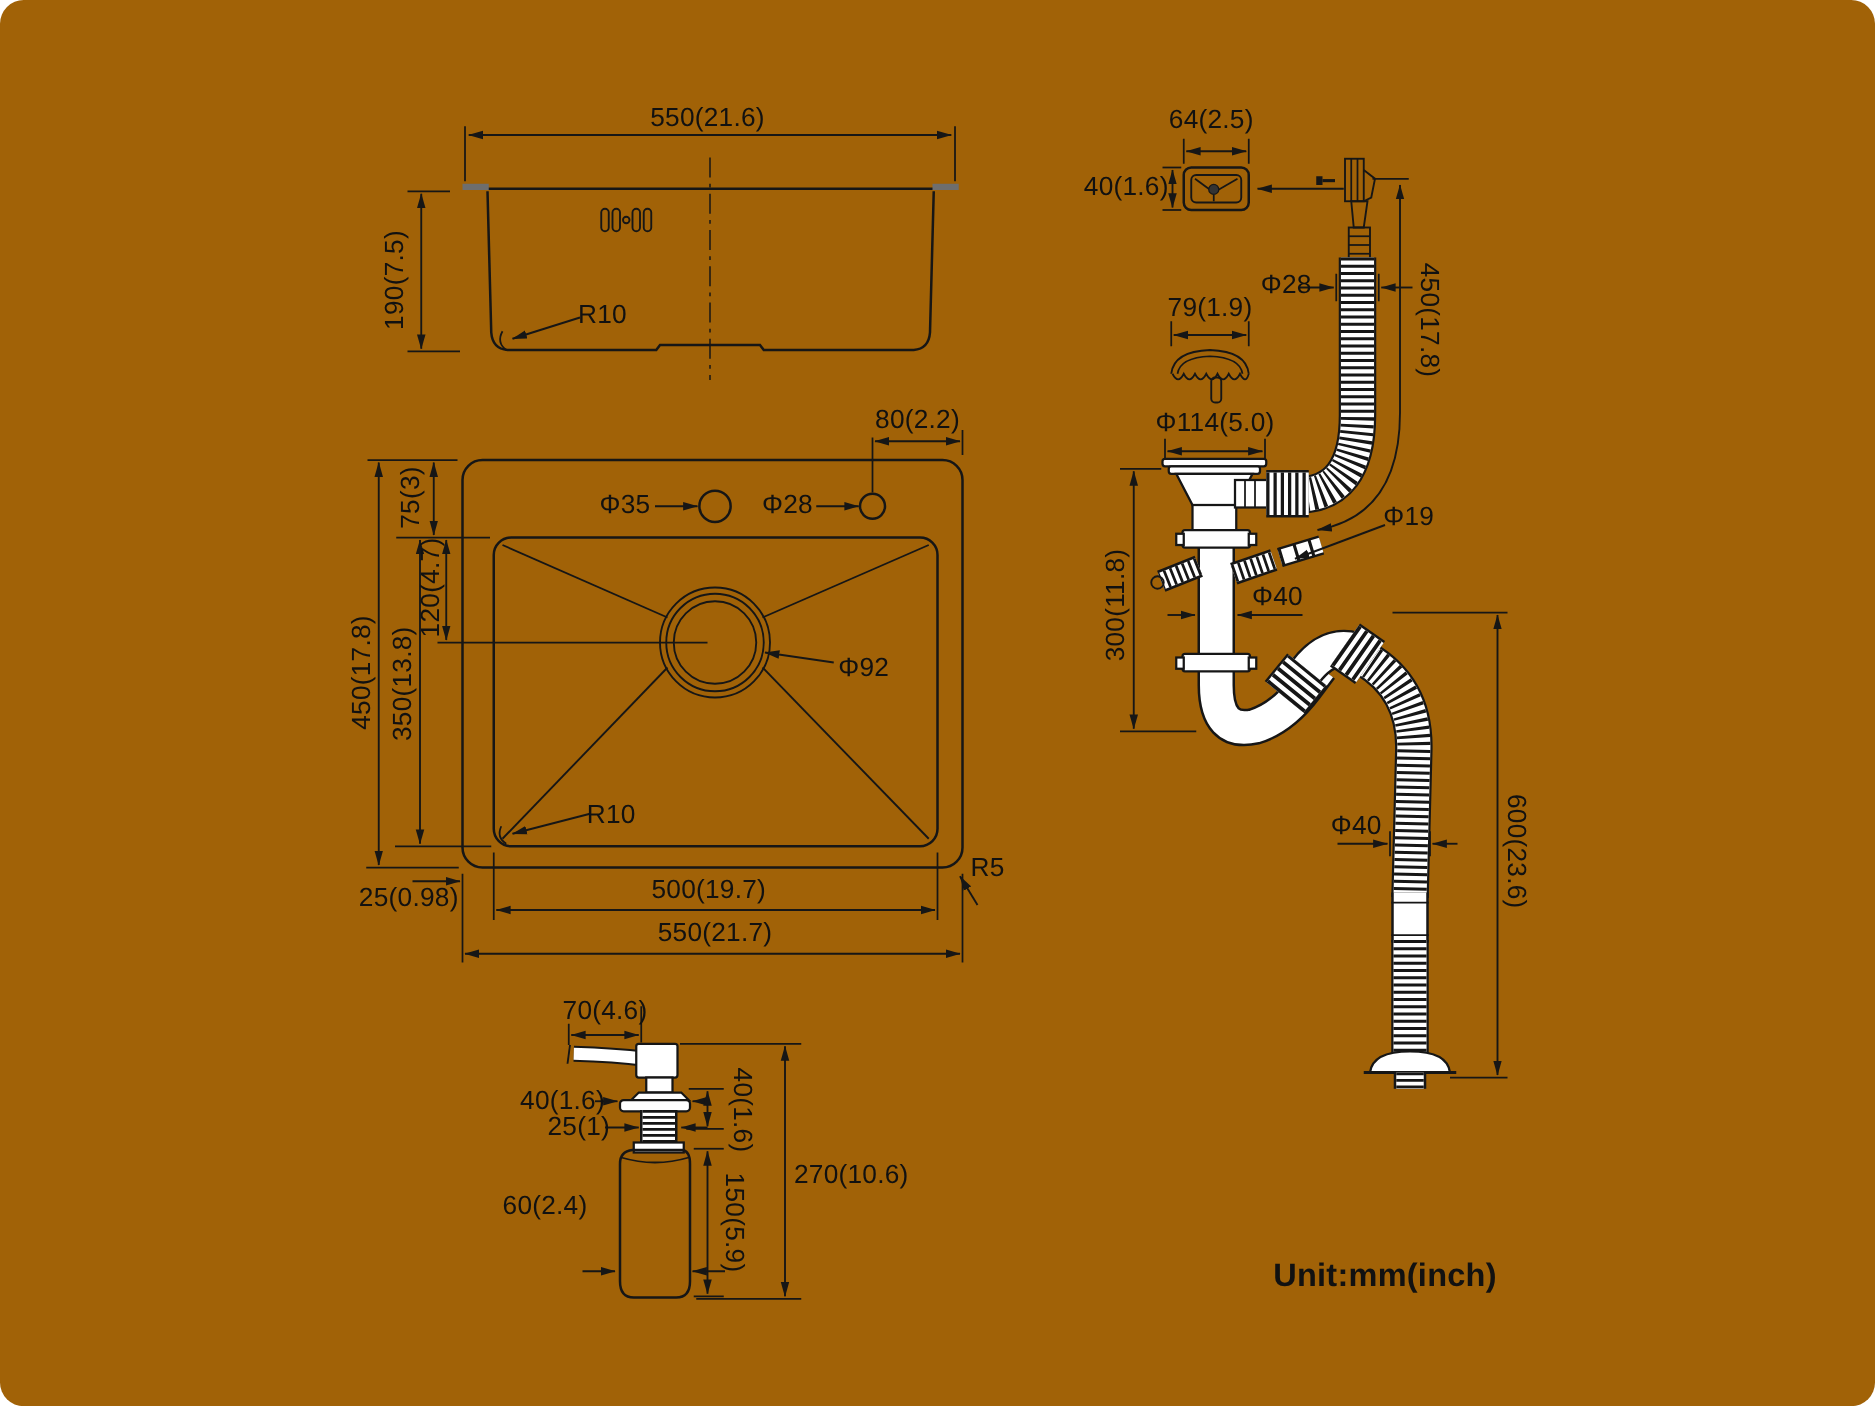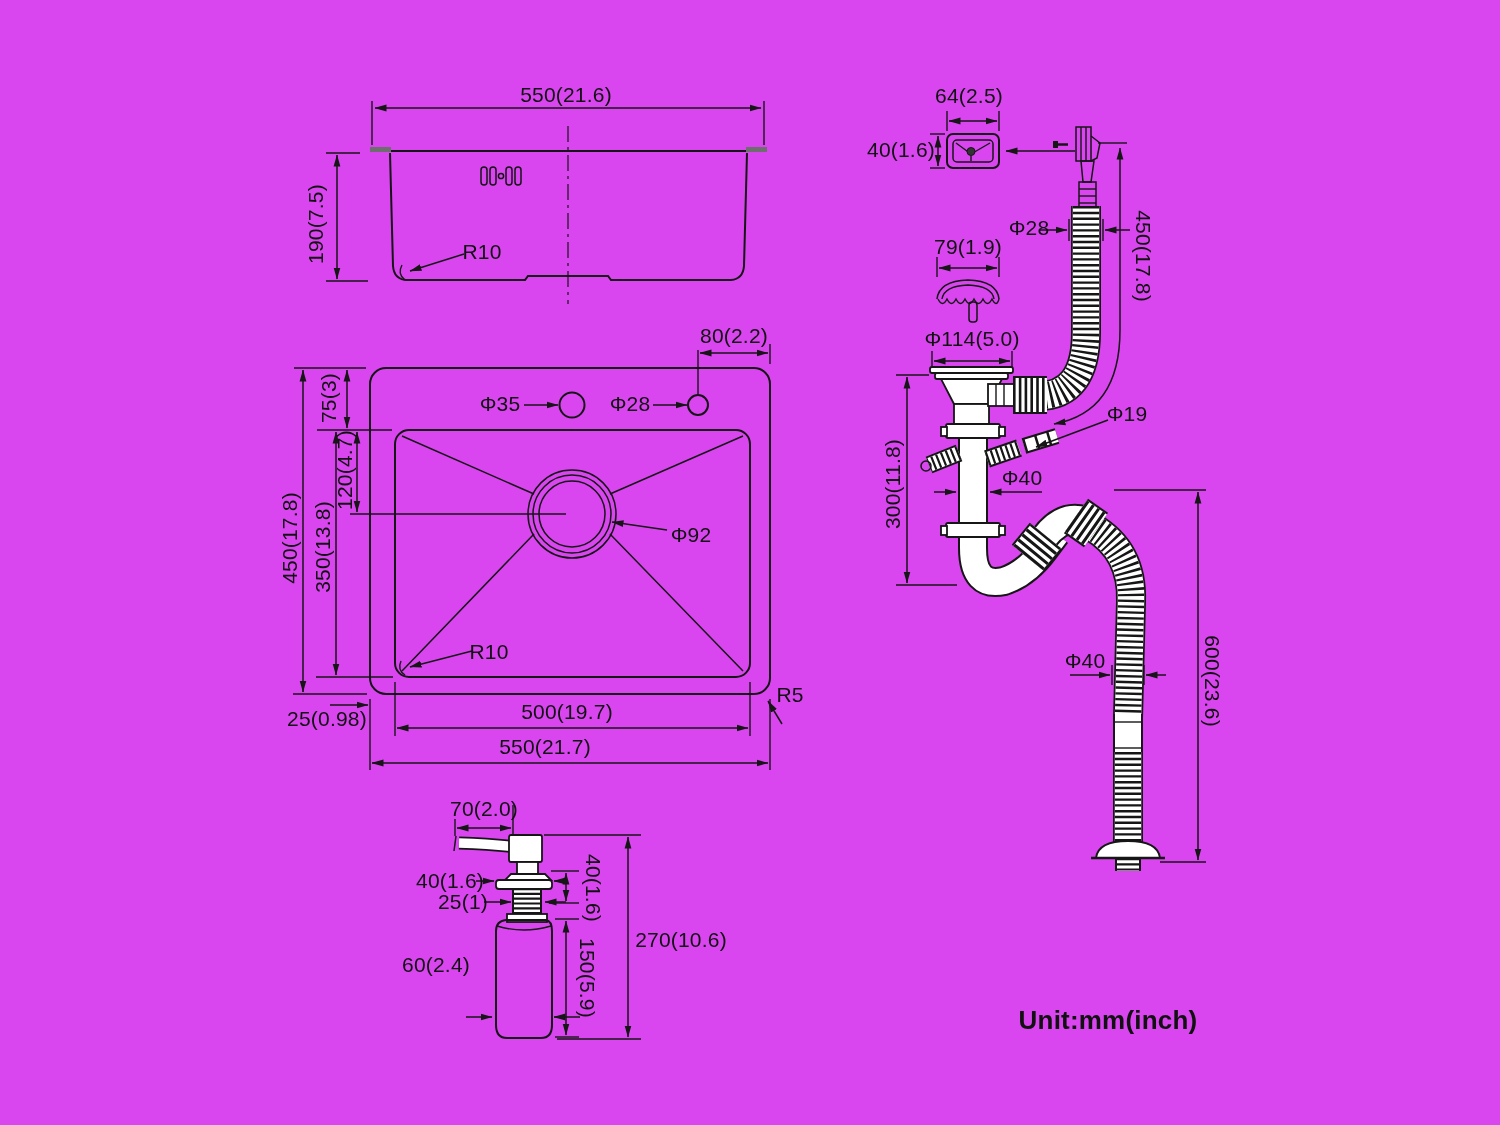--- a/index.html
+++ b/index.html
@@ -1,18 +1,18 @@
 <!DOCTYPE html>
 <html><head>
 <meta charset="utf-8">
 <style>
   html,body{margin:0;padding:0;background:#ffffff;}
   .canvas{
-    position:relative;width:1500px;height:1125px;background:#d946ef;
-    font-family:"Liberation Sans", sans-serif;overflow:hidden;
+    position:relative;width:1500px;height:1125px;background:#a16207;
+    font-family:"Liberation Sans", sans-serif;overflow:hidden;border-radius:19px;
   }
   .canvas svg{position:absolute;left:0;top:0;}
   .lbl{
     position:absolute;transform:translate(-50%,-50%);
     font-size:21px;color:#111;white-space:nowrap;letter-spacing:0.2px;
   }
   .ccw{transform:translate(-50%,-50%) rotate(-90deg);}
   .cw{transform:translate(-50%,-50%) rotate(90deg);}
   .unit{font-size:26px;font-weight:bold;}
   
@@ -313,36 +313,36 @@
 <span class="lbl ccw" style="left:329px;top:398px">75(3)</span>
 <span class="lbl ccw" style="left:345px;top:470px">120(4.7)</span>
 <span class="lbl ccw" style="left:323px;top:547px">350(13.8)</span>
 <span class="lbl ccw" style="left:290px;top:538px">450(17.8)</span>
 <span class="lbl" style="left:500px;top:404px">Φ35</span>
 <span class="lbl" style="left:630px;top:404px">Φ28</span>
 <span class="lbl" style="left:691px;top:535px">Φ92</span>
 <span class="lbl" style="left:489px;top:652px">R10</span>
 <span class="lbl" style="left:327px;top:719px">25(0.98)</span>
 <span class="lbl" style="left:567px;top:712px">500(19.7)</span>
-<span class="lbl" style="left:545px;top:747px">550(21.7)</span>
+<span class="lbl" style="left:572px;top:747px">550(21.7)</span>
 <span class="lbl" style="left:790px;top:695px">R5</span>
 
 <span class="lbl" style="left:969px;top:96px">64(2.5)</span>
 <span class="lbl" style="left:901px;top:150px">40(1.6)</span>
 <span class="lbl" style="left:1029px;top:228px">Φ28</span>
 <span class="lbl cw" style="left:1143px;top:256px">450(17.8)</span>
 <span class="lbl" style="left:968px;top:247px">79(1.9)</span>
 <span class="lbl" style="left:972px;top:339px">Φ114(5.0)</span>
 <span class="lbl ccw" style="left:893px;top:484px">300(11.8)</span>
 <span class="lbl" style="left:1127px;top:414px">Φ19</span>
 <span class="lbl" style="left:1022px;top:478px">Φ40</span>
 <span class="lbl" style="left:1085px;top:661px">Φ40</span>
 <span class="lbl cw" style="left:1212px;top:681px">600(23.6)</span>
 
-<span class="lbl" style="left:484px;top:809px">70(2.0)</span>
+<span class="lbl" style="left:484px;top:809px">70(4.6)</span>
 <span class="lbl" style="left:450px;top:881px">40(1.6)</span>
 <span class="lbl" style="left:463px;top:902px">25(1)</span>
 <span class="lbl cw" style="left:593px;top:888px">40(1.6)</span>
 <span class="lbl cw" style="left:587px;top:978px">150(5.9)</span>
 <span class="lbl" style="left:681px;top:940px">270(10.6)</span>
 <span class="lbl" style="left:436px;top:965px">60(2.4)</span>
 
 <span class="lbl unit" style="left:1108px;top:1020px">Unit:mm(inch)</span>
 
 </div>

